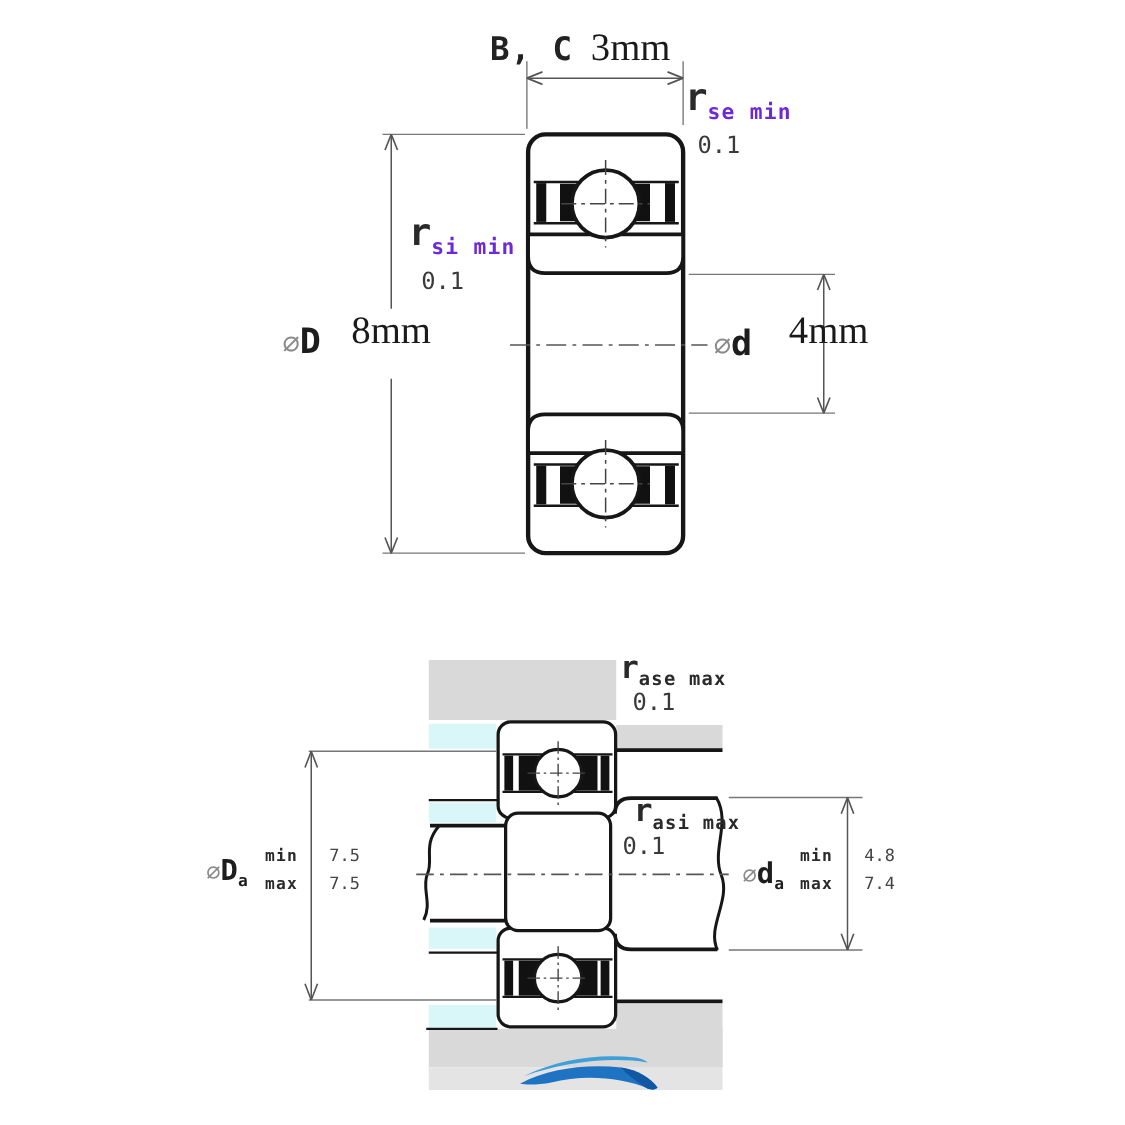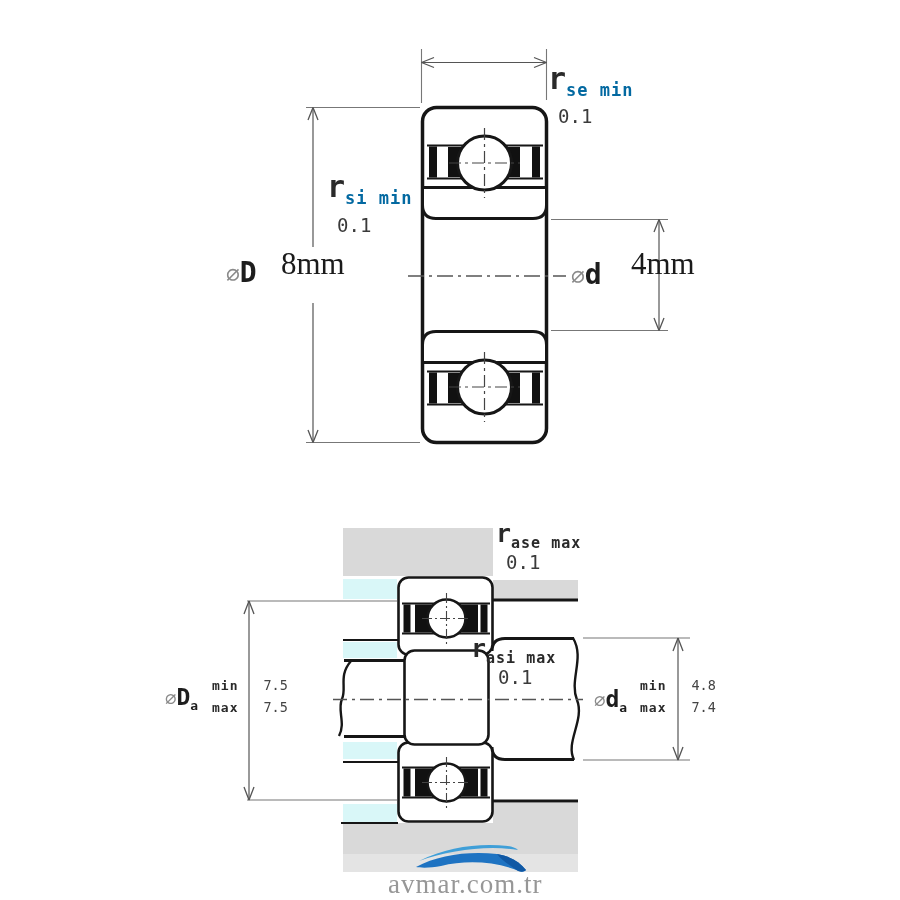--- a/index.html
+++ b/index.html
@@ -4,21 +4,21 @@
 <style>
   html,body{margin:0;padding:0;background:#fff;}
   .canvas{position:relative;width:900px;height:900px;background:#ffffff;overflow:hidden;
           font-family:"DejaVu Sans Mono", monospace;}
   svg{position:absolute;left:0;top:0;}
   .label{position:absolute;white-space:nowrap;color:#1d1d1d;}
   .flexbase{display:flex;align-items:baseline;}
   .bc-txt{font-size:26px;font-weight:bold;letter-spacing:1px;color:#222;}
   .serif-v{font-family:"Liberation Serif", serif;font-size:31px;color:#1a1a1a;font-weight:normal;}
   .r-big{font-size:30px;font-weight:bold;color:#2a2a2a;line-height:1;}
-  .r-sub{font-size:17px;font-weight:bold;color:#0369a1;position:relative;top:7px;letter-spacing:1px;}
+  .r-sub{font-size:17px;font-weight:bold;color:#6d28d9;position:relative;top:7px;letter-spacing:1px;}
   .r-big-s{font-size:25px;font-weight:bold;color:#2a2a2a;line-height:1;}
   .r-sub-s{font-size:15px;font-weight:bold;color:#2a2a2a;position:relative;top:6px;letter-spacing:1px;margin-top:31px;}
   .small-val{font-size:19px;color:#3a3a3a;}
   .phi{font-size:23px;color:#8a8a8a;font-weight:normal;}
   .phi-s{font-size:19px;color:#8a8a8a;font-weight:normal;}
   .dletter{font-size:28px;font-weight:bold;color:#1d1d1d;}
   .dletter-s{font-size:23px;font-weight:bold;color:#1d1d1d;}
   .dsub{font-size:13px;font-weight:bold;color:#1d1d1d;position:relative;top:5px;}
   .mmrow{display:flex;align-items:baseline;line-height:22px;height:22px;}
   .mm{font-size:13px;font-weight:bold;color:#2a2a2a;letter-spacing:1px;}
@@ -161,20 +161,24 @@
     <path d="M333,699.5 H583" stroke="#555" stroke-width="1.3" stroke-dasharray="14 5 3 5"></path>
   </g>
 
   <g stroke="none">
     <path d="M419,861 C448,847 478,843 508,846 C512,846.5 516,848 518,850 C488,845 450,850 419,861 Z" fill="#3f9fd8"></path>
     <path d="M416,867 C438,855 468,851 497,854 C510,856 520,862 526,870 C524,872 522,872 519,871 C495,861 465,860 441,866 C431,868 421,868 416,867 Z" fill="#1e73c2"></path>
     <path d="M497,854 C510,856 520,862 526,870 C524,872 521,872 518,871 C507,864 500,858 497,854 Z" fill="#1058a4"></path>
   </g>
 </svg>
 
+<div class="label flexbase" style="left:392px;top:20px">
+  <span class="bc-txt">B, C</span>
+  <span class="serif-v" style="margin-left:14px">3mm</span>
+</div>
 
 <div class="label" style="left:548px;top:64px">
   <span class="r-big">r</span><span class="r-sub">se min</span>
 </div>
 <div class="label small-val" style="left:558px;top:105px">0.1</div>
 
 <div class="label" style="left:327px;top:172px">
   <span class="r-big">r</span><span class="r-sub">si min</span>
 </div>
 <div class="label small-val" style="left:337px;top:214px">0.1</div>
@@ -189,21 +193,21 @@
   <span class="phi">∅</span>
       <span class="dletter">d</span>
 </div>
 <div class="label serif-v" style="left:631px;top:246px">4mm</div>
 
 <div class="label" style="left:496px;top:521px">
   <span class="r-big-s">r</span><span class="r-sub-s">ase max</span>
 </div>
 <div class="label small-val" style="left:506px;top:551px">0.1</div>
 
-<div class="label" style="left:471px;top:636px">
+<div class="label" style="left:507px;top:636px">
   <span class="r-big-s">r</span><span class="r-sub-s">asi max</span>
 </div>
 <div class="label small-val" style="left:498px;top:666px">0.1</div>
 
 <div class="label flexbase" style="left:165px;top:684px">
   <span class="phi-s">∅</span>
       <span class="dletter-s">D</span>
       <span class="dsub">a</span>
 </div>
 <div class="label" style="left:212px;top:674px">
@@ -226,15 +230,14 @@
   <div class="mmrow">
         <span class="mm">min</span>
         <span class="mmv">4.8</span>
       </div>
   <div class="mmrow">
         <span class="mm">max</span>
         <span class="mmv">7.4</span>
       </div>
 </div>
 
-<div class="label wm-text" style="left:388px;top:869px">avmar.com.tr</div>
 
 </div>
 
 </body></html>

